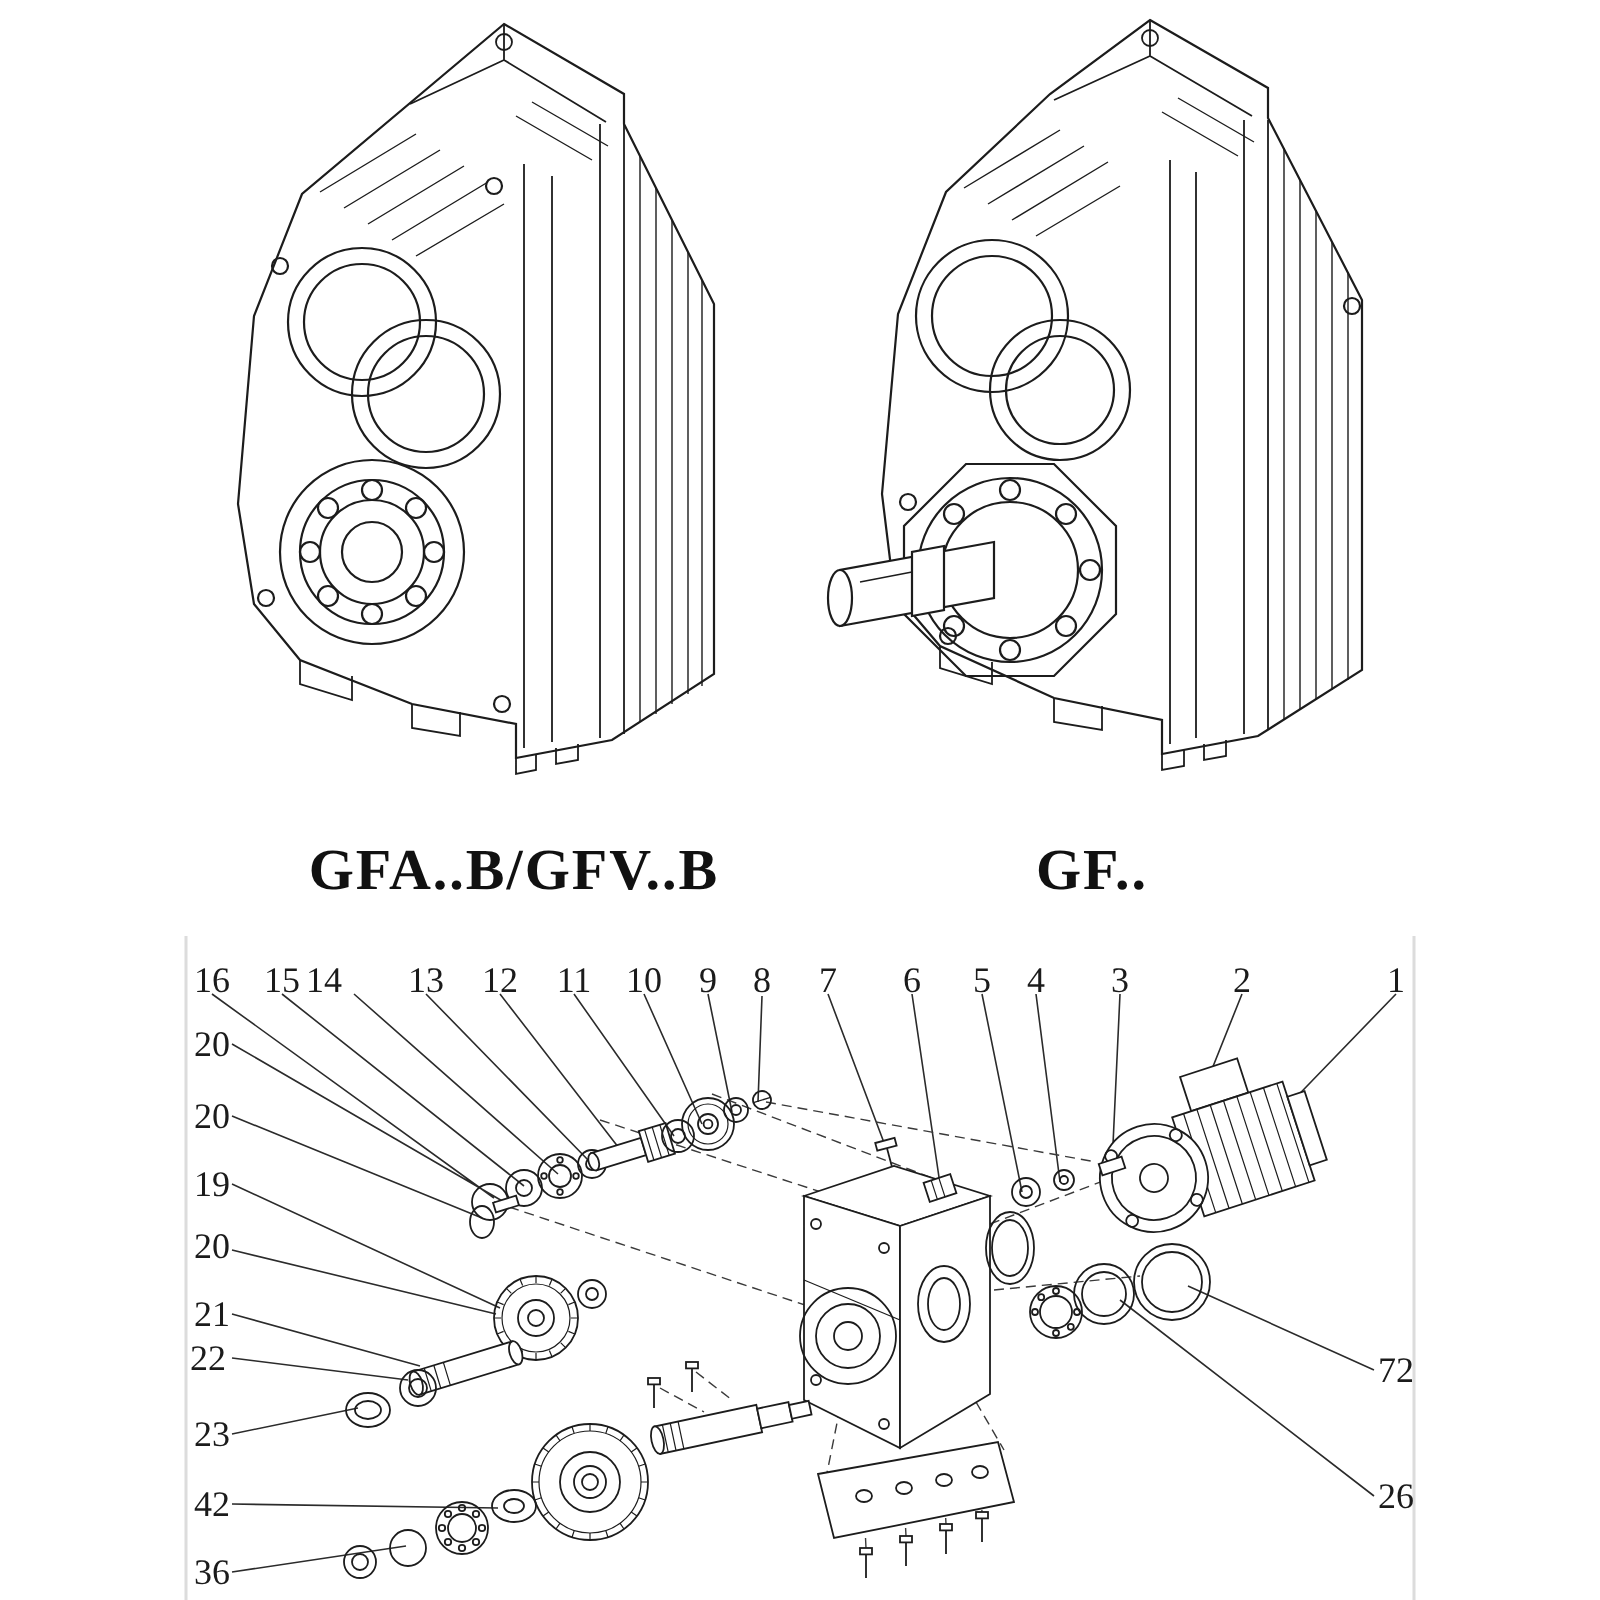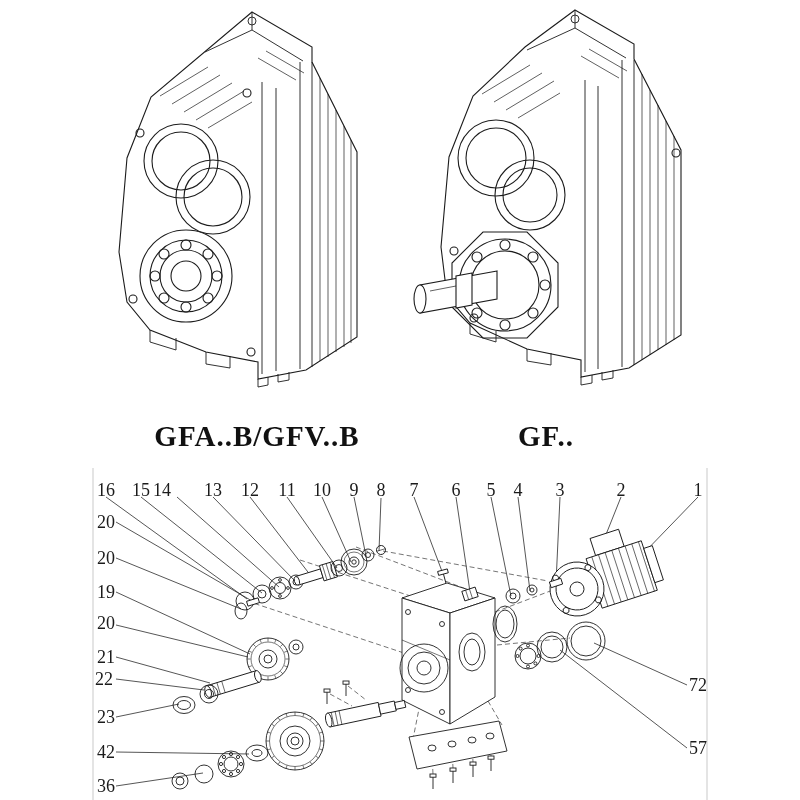--- a/index.html
+++ b/index.html
@@ -314,15 +314,15 @@
 <div class="callout" style="left:106px;top:558px">20</div>
 <div class="callout" style="left:106px;top:592px">19</div>
 <div class="callout" style="left:106px;top:623px">20</div>
 <div class="callout" style="left:106px;top:657px">21</div>
 <div class="callout" style="left:104px;top:679px">22</div>
 <div class="callout" style="left:106px;top:717px">23</div>
 <div class="callout" style="left:106px;top:752px">42</div>
 <div class="callout" style="left:106px;top:786px">36</div>
 
 <div class="callout" style="left:698px;top:685px">72</div>
-<div class="callout" style="left:698px;top:748px">57</div>
+<div class="callout" style="left:698px;top:748px">26</div>
 
 </div>
 
 </body></html>

